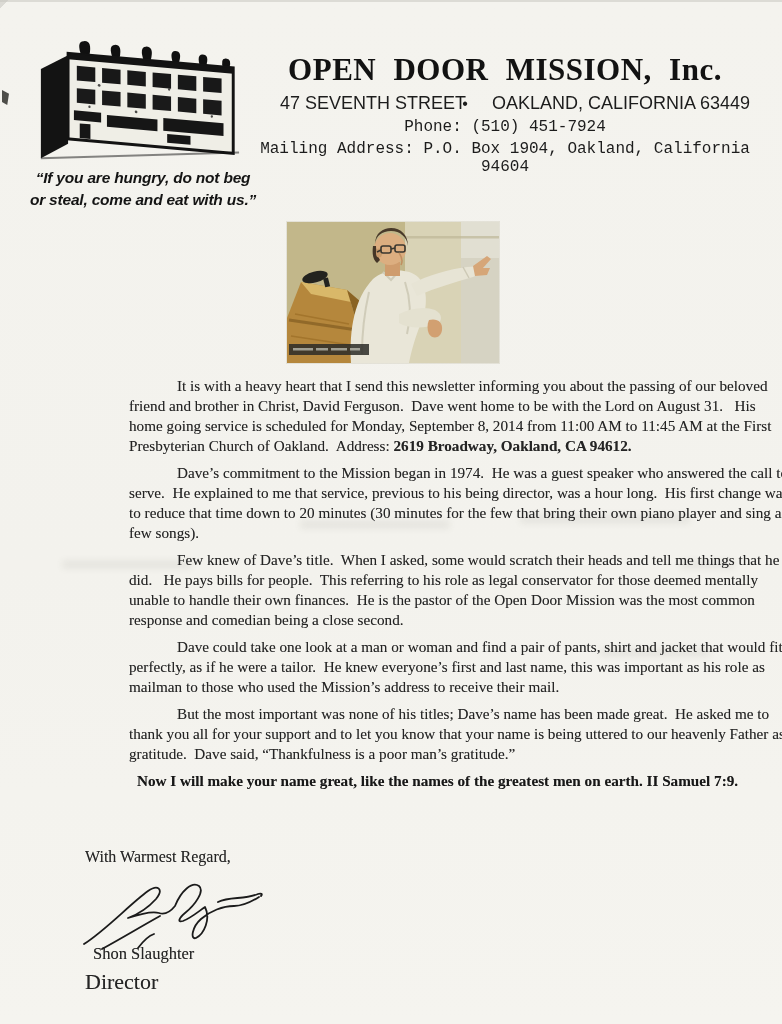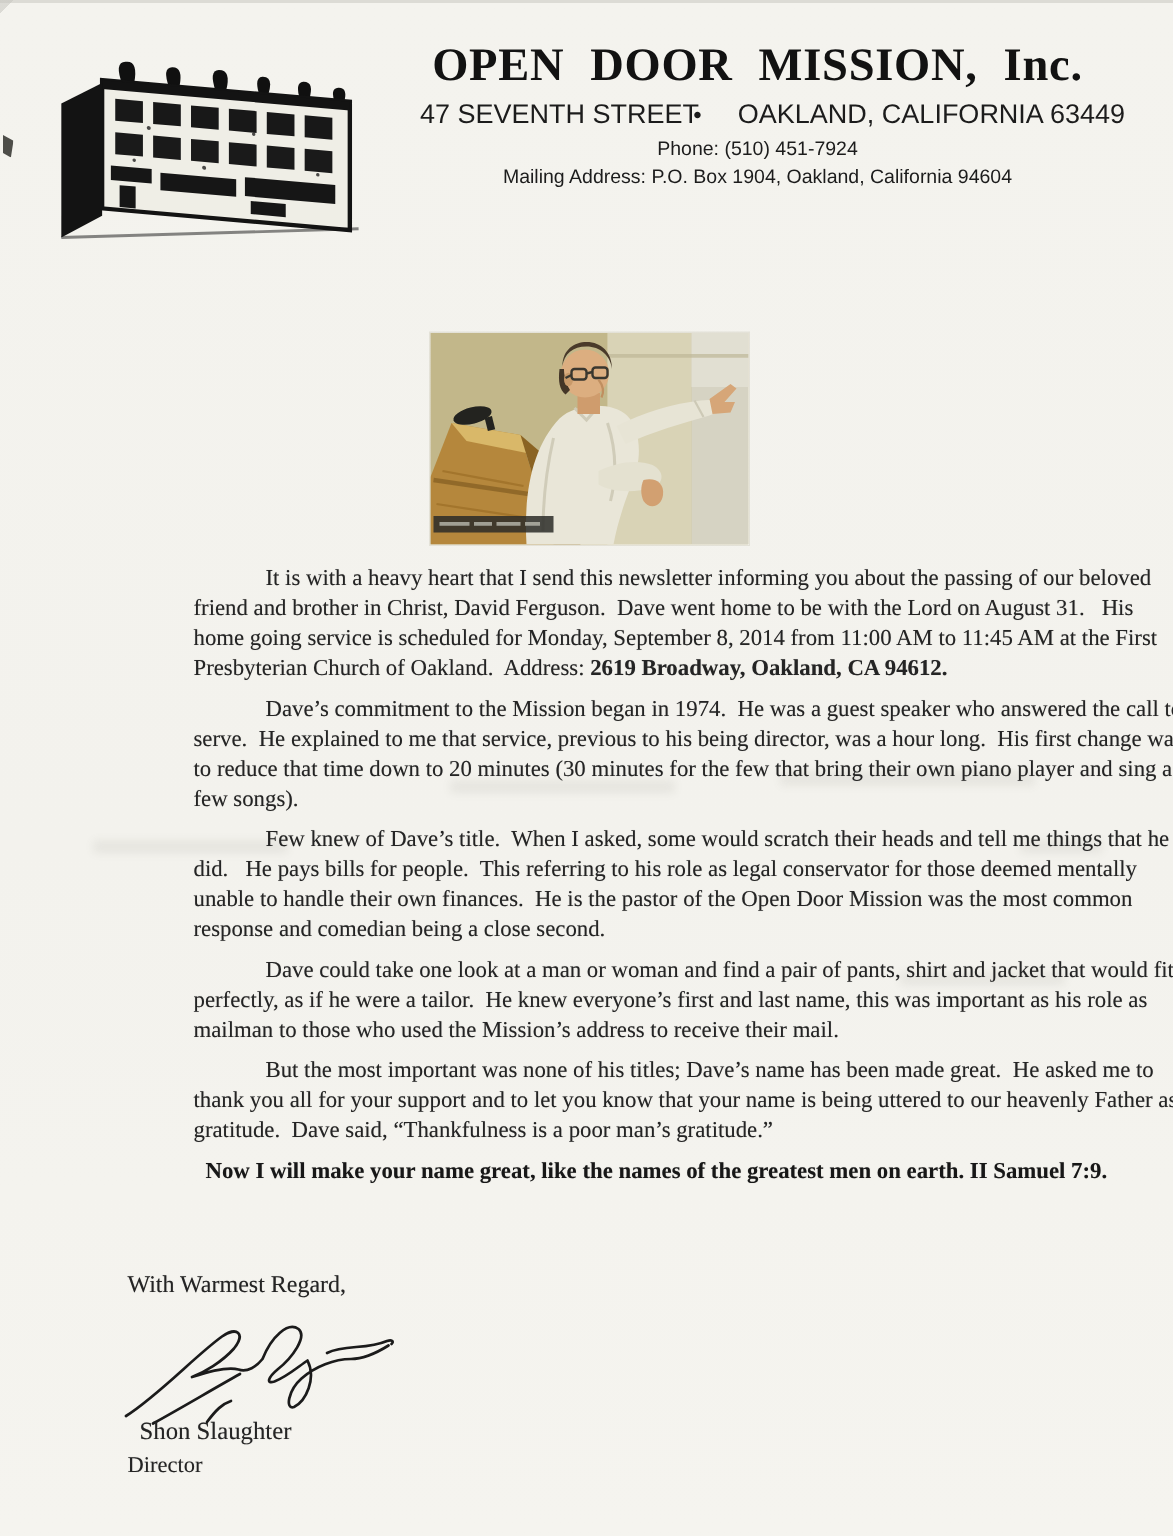--- a/index.html
+++ b/index.html
@@ -10,50 +10,50 @@
     overflow:hidden;color:#222;
     font-family:"Liberation Serif", serif;
   }
   
   .logo-wrap{position:absolute;left:28px;top:34px;width:222px;height:136px;}
   .tagline{
     position:absolute;left:26px;top:167px;width:234px;text-align:center;
     font-family:"Liberation Sans", sans-serif;font-weight:bold;font-style:italic;
     font-size:15.5px;line-height:1.42;color:#141414;letter-spacing:-0.2px;
   }
-  .header-text{position:absolute;left:256px;top:25px;width:498px;text-align:center;}
+  .header-text{position:absolute;left:256px;top:52px;width:498px;text-align:center;}
   .org-name{
     font-family:"Liberation Serif", serif;font-weight:bold;font-size:31px;
     letter-spacing:0.5px;word-spacing:9px;color:#121212;white-space:nowrap;
   }
   .addr-row{
     display:flex;justify-content:space-between;align-items:baseline;
     font-family:"Liberation Sans", sans-serif;font-size:18px;color:#1c1c1c;
     margin-top:5px;padding:0 4px 0 24px;
   }
   .addr-row .sep{font-size:16px;position:relative;left:-14px;}
   .hdr-line{
-    font-family:Liberation Sans, sans-serif;font-size:13px;color:#1c1c1c;margin-top:4px;
+    font-family:Liberation Mono, monospace;font-size:16px;color:#1c1c1c;margin-top:4px;
   }
   
   .photo{position:absolute;left:287px;top:222px;width:212px;height:141px;box-shadow:0 0 0 1px rgba(180,175,150,0.25);}
   
   .letter{
     position:absolute;left:84px;top:376px;width:660px;
     font-size:15.2px;line-height:20px;color:#242424;
     text-shadow:0 0 0.5px rgba(30,30,30,0.35);
     margin-left:45px;
   }
   .para{margin:0 0 7px 0;text-indent:48px;white-space:pre-wrap;}
   .scripture{margin:7px 0 0 0;text-indent:8px;font-weight:bold;white-space:nowrap;color:#171717;}
   
   .closing{position:absolute;left:85px;top:848px;font-size:16px;color:#242424;text-shadow:0 0 0.5px rgba(30,30,30,0.35);}
   .sig-svg{position:absolute;left:80px;top:878px;width:192px;height:72px;}
   .signer-name{position:absolute;left:93px;top:944px;font-size:16.5px;color:#242424;text-shadow:0 0 0.5px rgba(30,30,30,0.35);font-family:Liberation Serif, serif;}
-  .signer-title{position:absolute;left:85px;top:969px;font-size:15px;color:#242424;text-shadow:0 0 0.5px rgba(30,30,30,0.35);}
+  .signer-title{position:absolute;left:85px;top:969px;font-size:22px;color:#242424;text-shadow:0 0 0.5px rgba(30,30,30,0.35);}
   
   .smudge{position:absolute;background:#6f6e62;filter:blur(3px);opacity:0.09;border-radius:2px;}
   .speck{position:absolute;left:2px;top:90px;width:7px;height:15px;background:#30302c;
          clip-path:polygon(0 0,100% 25%,75% 100%,0 80%);opacity:.85;}
   .corner-tl{position:absolute;left:0;top:0;width:14px;height:11px;
          background:linear-gradient(135deg,#c7c6c0 0 35%,transparent 36%);opacity:.55;}
   .edge-top{position:absolute;left:0;top:0;width:100%;height:2px;background:#dcdbd5;}
 </style>
 </head>
 <body>
@@ -113,20 +113,24 @@
             <circle cx="186" cy="72" r="1.2"></circle>
           <circle cx="60" cy="73" r="1.2"></circle>
         </g>
       </g>
 
       <polygon points="10,36 38,22 38,113 10,128" fill="#131313"></polygon>
       <path d="M10,128 L214,122" stroke="#131313" stroke-width="2" opacity="0.5" fill="none"></path>
     </svg>
   </div>
 
+  <div class="tagline">
+    <span>“If you are hungry, do not beg</span><br>
+    <span>or steal, come and eat with us.”</span>
+  </div>
 
   <div class="header-text">
     <div class="org-name">OPEN DOOR MISSION, Inc.</div>
     <div class="addr-row">
       <span>47 SEVENTH STREET</span>
       <span class="sep">•</span>
       <span>OAKLAND, CALIFORNIA 63449</span>
     </div>
     <div class="hdr-line">Phone: (510) 451-7924</div>
     <div class="hdr-line">Mailing Address: P.O. Box 1904, Oakland, California 94604</div>

